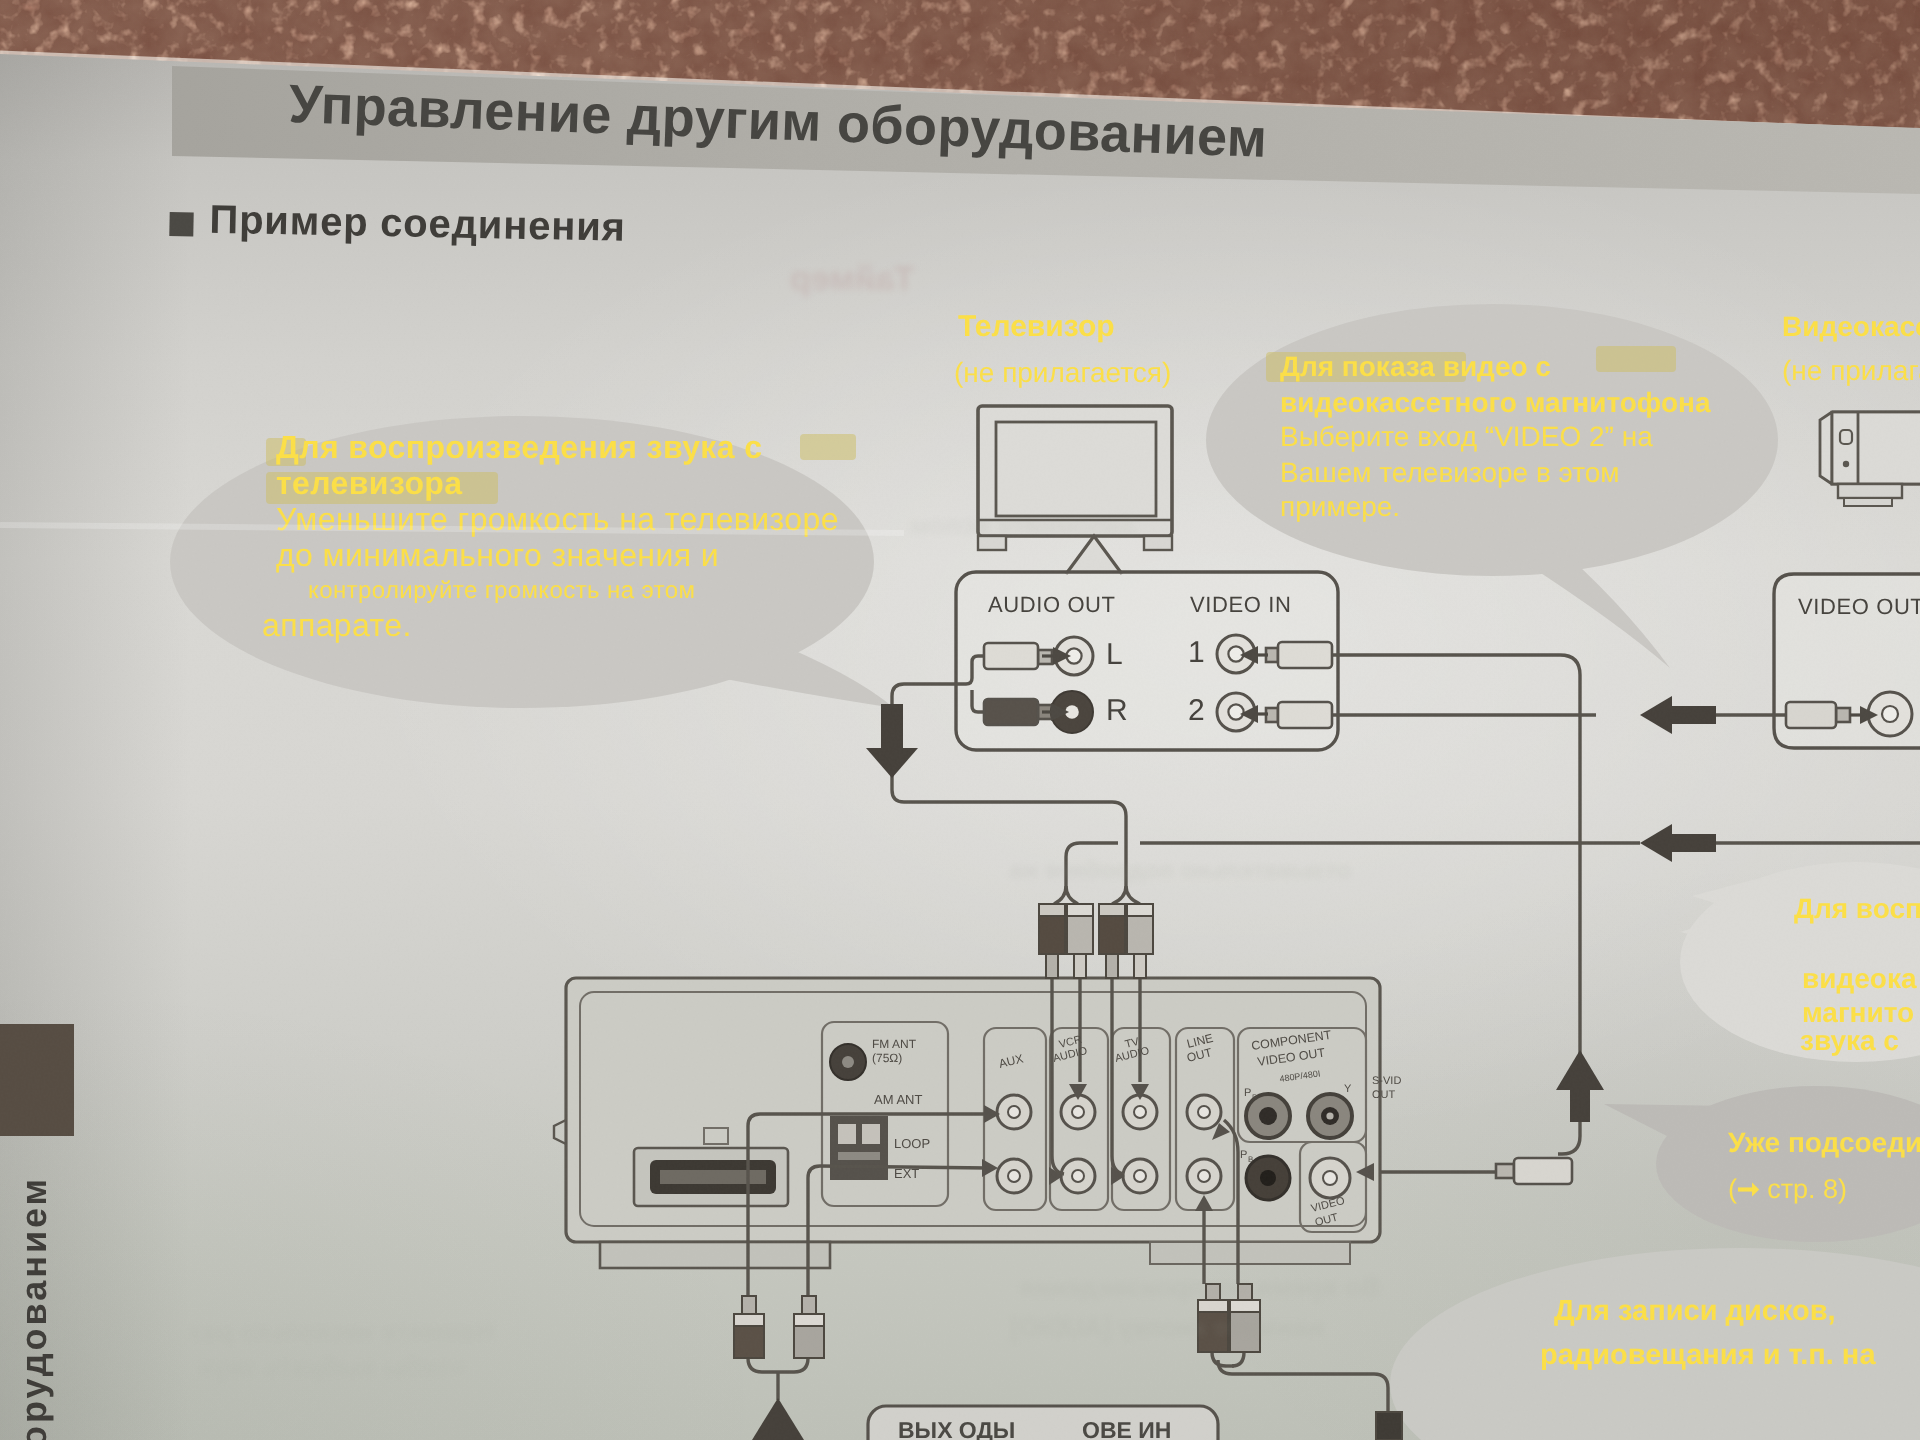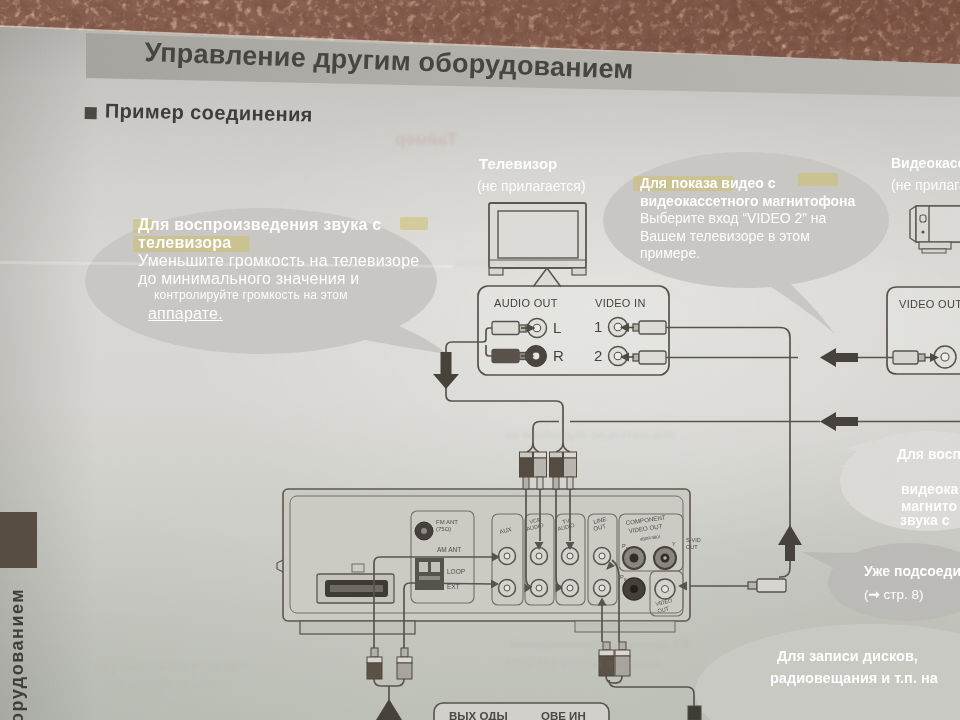--- a/index.html
+++ b/index.html
@@ -16,21 +16,21 @@
 }
 .abs{position:absolute;}
 #bar{position:absolute;left:0;top:0;width:960px;height:120px;
   clip-path:polygon(86px 33px,960px 64px,960px 97px,86px 78px);
   background:linear-gradient(90deg,#a3a19b 0px,#b0aea8 400px,#bab8b2 960px);}
 #bartext{position:absolute;left:145px;top:37px;font-size:27px;font-weight:bold;color:#454440;
   transform:rotate(2.05deg);transform-origin:0 0;letter-spacing:0.2px;white-space:nowrap;}
 #h2{position:absolute;left:85px;top:99px;transform:rotate(1.1deg);transform-origin:0 0;white-space:nowrap;}
 #h2 .sq{display:inline-block;width:12px;height:12px;background:#4a4843;margin-right:8px;}
 #h2 .tx{font-size:20px;letter-spacing:0.4px;font-weight:bold;color:#3e3c38;vertical-align:2px;}
-.t{position:absolute;color:#ffffff;white-space:nowrap;}
+.t{position:absolute;color:#fde047;white-space:nowrap;}
 .b{font-weight:bold;}
 .hl{position:absolute;background:rgba(205,190,95,0.5);border-radius:2px;}
 .ghost{position:absolute;color:#979c92;filter:blur(1.6px);transform:scaleX(-1);white-space:nowrap;font-weight:bold;}
 #art{position:absolute;left:0;top:0;}
 </style></head>
 <body>
 <svg id="granite" width="960" height="140">
   <defs>
     <filter id="gr" x="0" y="0" width="100%" height="100%">
       <feTurbulence type="fractalNoise" baseFrequency="0.085" numOctaves="3" seed="11" result="n"></feTurbulence>
@@ -334,21 +334,21 @@
 <div class="t" style="left:477px;top:178px;font-size:14px;">(не прилагается)</div>
 
 <div class="hl" style="left:133px;top:219px;width:20px;height:14px;"></div>
 <div class="hl" style="left:400px;top:217px;width:28px;height:13px;"></div>
 <div class="hl" style="left:133px;top:236px;width:116px;height:16px;"></div>
 <div class="t b" style="left:138px;top:216px;font-size:16px;letter-spacing:0.2px;">Для воспроизведения звука с</div>
 <div class="t b" style="left:138px;top:234px;font-size:16px;letter-spacing:0.2px;">телевизора</div>
 <div class="t" style="left:138px;top:252px;font-size:16px;letter-spacing:0.2px;">Уменьшите громкость на телевизоре</div>
 <div class="t" style="left:138px;top:270px;font-size:16px;letter-spacing:0.2px;text-align:center;">до минимального значения и</div>
 <div class="t" style="left:138px;top:287.5px;font-size:12px;letter-spacing:0.2px;margin-left:16px;">контролируйте громкость на этом</div>
-<div class="t" style="left:148px;top:305px;font-size:16px;letter-spacing:0.2px;text-decoration:underline;">аппарате.</div>
+<div class="t" style="left:131px;top:305px;font-size:16px;letter-spacing:0.2px;">аппарате.</div>
 
 <div class="hl" style="left:633px;top:176px;width:100px;height:15px;"></div>
 <div class="hl" style="left:798px;top:173px;width:40px;height:13px;"></div>
 <div class="t b" style="left:640px;top:175px;font-size:14px;">Для показа видео с</div>
 <div class="t b" style="left:640px;top:192.5px;font-size:14px;text-align:right;">видеокассетного магнитофона</div>
 <div class="t" style="left:640px;top:210px;font-size:14px;">Выберите вход “VIDEO 2” на</div>
 <div class="t" style="left:640px;top:227.5px;font-size:14px;">Вашем телевизоре в этом</div>
 <div class="t" style="left:640px;top:245px;font-size:14px;">примере.</div>
 
 <div class="t b" style="left:891px;top:155px;font-size:14px;">Видеокассетный</div>

